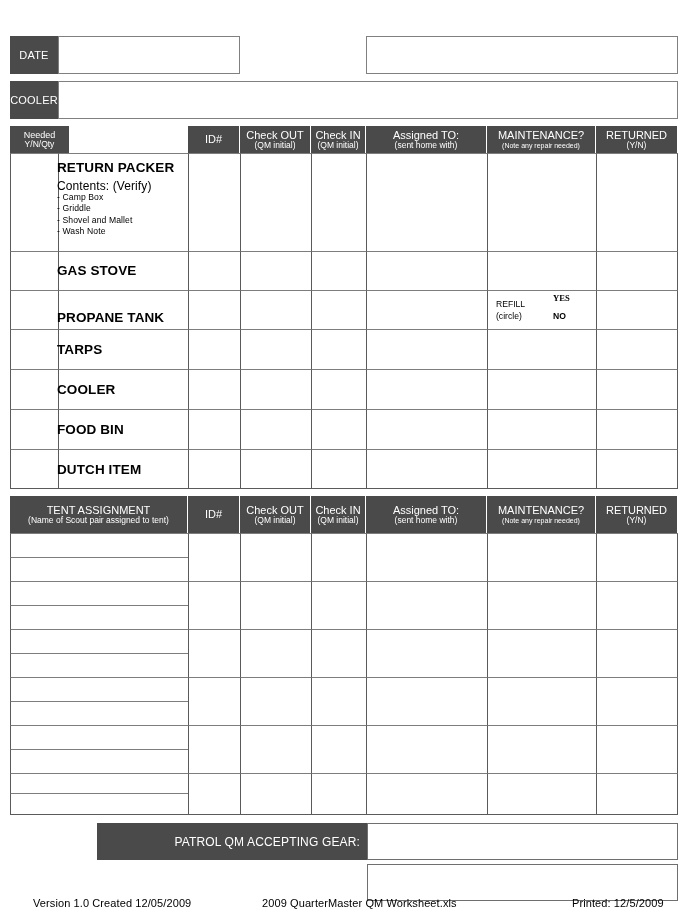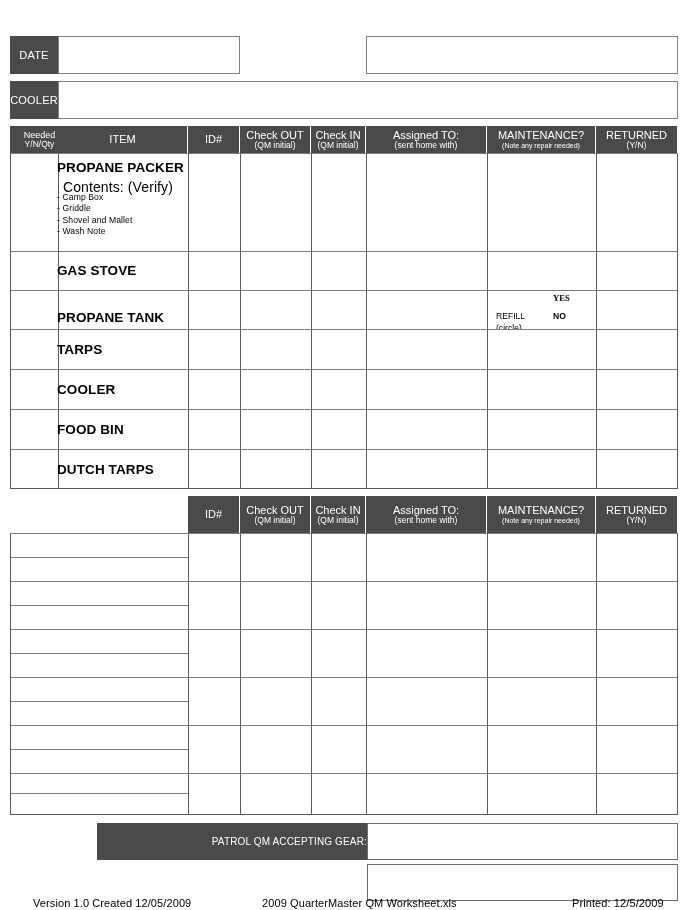--- a/index.html
+++ b/index.html
@@ -94,54 +94,52 @@
   
   .item-name {
     position: absolute;
     font-size: 13.5px;
     font-weight: bold;
     letter-spacing: 0.1px;
     white-space: nowrap;
   }
   .contents-head {
     position: absolute;
-    font-size: 14px;
+    font-size: 12px;
     letter-spacing: 0.1px;
-    margin-left: 6px;
   }
   .contents-line {
     position: absolute;
     font-size: 8.6px;
     letter-spacing: 0.1px;
     white-space: nowrap;
   }
 
   
   .refill-word {
     position: absolute;
     font-size: 8.6px;
-    margin-top: 12px;
   }
   .refill-opt {
     position: absolute;
     font-size: 8.6px;
     font-weight: bold;
   }
 
   
   .sig-label {
     position: absolute;
     box-sizing: border-box;
     background: #4a4a4a;
     color: #ffffff;
     display: flex;
     align-items: center;
     justify-content: flex-end;
-    padding-right: 0;
-    font-size: 10px;
+    padding-right: 7px;
+    font-size: 12px;
     letter-spacing: 0.15px;
     white-space: nowrap;
   }
   .sig-field {
     position: absolute;
     box-sizing: border-box;
     background: #ffffff;
     border: 1px solid #6f6f6f;
   }
 
@@ -163,23 +161,20 @@
   <div class="box dark cellpad center lbl-form" style="left:10px; top:36px; width:48px; height:38px;">DATE</div>
   <div class="box cellpad left" style="left:58px; top:36px; width:182px; height:38px; font-size:11px;"></div>
   <div class="box cellpad left" style="left:366px; top:36px; width:312px; height:38px; font-size:11px;"></div>
 
   <div class="box dark cellpad center lbl-form" style="left:10px; top:81px; width:48px; height:38px;">COOLER</div>
   <div class="box cellpad left" style="left:58px; top:81px; width:620px; height:38px; font-size:11px;"></div>
 
   <div class="hdr small" style="left:10px;  top:126px; width:60px;  height:27px;">
     <div class="h1">Needed</div>
     <div class="h2">Y/N/Qty</div>
-  </div>
-  <div class="hdr" style="left:58px;  top:126px; width:130px; height:27px;">
-    <div class="h1">ITEM</div>
   </div>
   <div class="hdr" style="left:188px; top:126px; width:52px;  height:27px;">
     <div class="h1">ID#</div>
   </div>
   <div class="hdr" style="left:240px; top:126px; width:71px;  height:27px;">
     <div class="h1">Check OUT</div>
     <div class="h2">(QM initial)</div>
   </div>
   <div class="hdr" style="left:311px; top:126px; width:55px;  height:27px;">
     <div class="h1">Check IN</div>
@@ -200,21 +195,21 @@
 
   <div class="gcell" style="left:10px;  top:153px; width:48px;  height:98px;"></div>
   <div class="gcell" style="left:58px;  top:153px; width:130px; height:98px;"></div>
   <div class="gcell" style="left:188px; top:153px; width:52px;  height:98px;"></div>
   <div class="gcell" style="left:240px; top:153px; width:71px;  height:98px;"></div>
   <div class="gcell" style="left:311px; top:153px; width:55px;  height:98px;"></div>
   <div class="gcell" style="left:366px; top:153px; width:121px; height:98px;"></div>
   <div class="gcell" style="left:487px; top:153px; width:109px; height:98px;"></div>
   <div class="gcell rightedge" style="left:596px; top:153px; width:82px;  height:98px;"></div>
 
-  <div class="item-name" style="left:57px; top:160px;">PROPANE PACKER</div>
+  <div class="item-name" style="left:57px; top:160px;">RETURN PACKER</div>
   <div class="contents-head" style="left:57px; top:179px;">Contents: (Verify)</div>
   <div class="contents-line" style="left:57px; top:192px;">- Camp Box</div>
   <div class="contents-line" style="left:57px; top:203px;">- Griddle</div>
   <div class="contents-line" style="left:57px; top:215px;">- Shovel and Mallet</div>
   <div class="contents-line" style="left:57px; top:226px;">- Wash Note</div>
 
   <div class="gcell" style="left:10px;  top:251px; width:48px;  height:39px;"></div>
   <div class="gcell" style="left:58px;  top:251px; width:130px; height:39px;"></div>
   <div class="gcell" style="left:188px; top:251px; width:52px;  height:39px;"></div>
   <div class="gcell" style="left:240px; top:251px; width:71px;  height:39px;"></div>
@@ -270,22 +265,26 @@
   <div class="item-name" style="left:57px; top:422px;">FOOD BIN</div>
 
   <div class="gcell bottomedge" style="left:10px;  top:449px; width:48px;  height:40px;"></div>
   <div class="gcell bottomedge" style="left:58px;  top:449px; width:130px; height:40px;"></div>
   <div class="gcell bottomedge" style="left:188px; top:449px; width:52px;  height:40px;"></div>
   <div class="gcell bottomedge" style="left:240px; top:449px; width:71px;  height:40px;"></div>
   <div class="gcell bottomedge" style="left:311px; top:449px; width:55px;  height:40px;"></div>
   <div class="gcell bottomedge" style="left:366px; top:449px; width:121px; height:40px;"></div>
   <div class="gcell bottomedge" style="left:487px; top:449px; width:109px; height:40px;"></div>
   <div class="gcell bottomedge rightedge" style="left:596px; top:449px; width:82px;  height:40px;"></div>
-  <div class="item-name" style="left:57px; top:462px;">DUTCH TARPS</div>
-
+  <div class="item-name" style="left:57px; top:462px;">DUTCH ITEM</div>
+
+  <div class="hdr" style="left:10px;  top:496px; width:178px; height:37px;">
+    <div class="h1">TENT ASSIGNMENT</div>
+    <div class="h2">(Name of Scout pair assigned to tent)</div>
+  </div>
   <div class="hdr" style="left:188px; top:496px; width:52px;  height:37px;">
     <div class="h1">ID#</div>
   </div>
   <div class="hdr" style="left:240px; top:496px; width:71px;  height:37px;">
     <div class="h1">Check OUT</div>
     <div class="h2">(QM initial)</div>
   </div>
   <div class="hdr" style="left:311px; top:496px; width:55px;  height:37px;">
     <div class="h1">Check IN</div>
     <div class="h2">(QM initial)</div>

